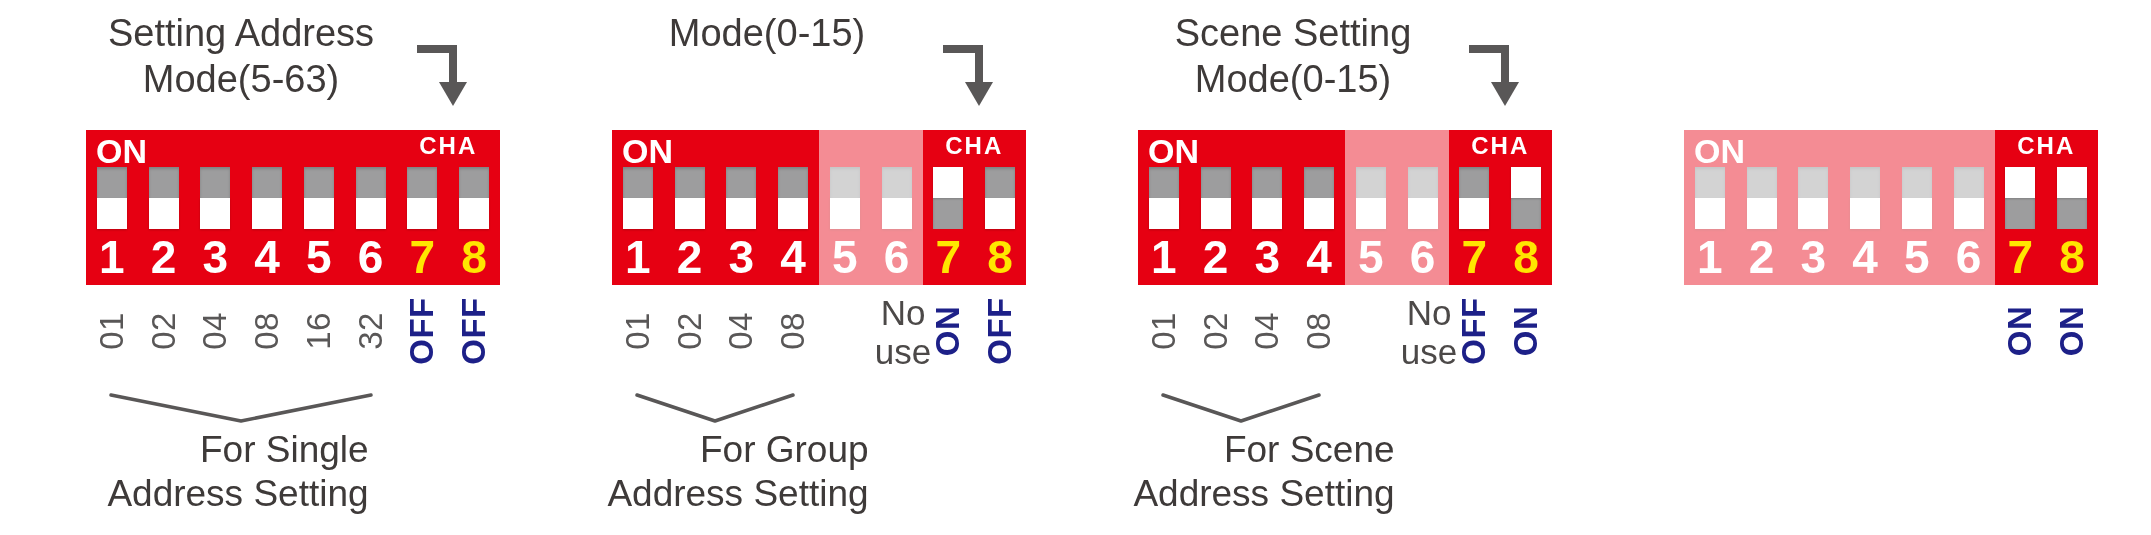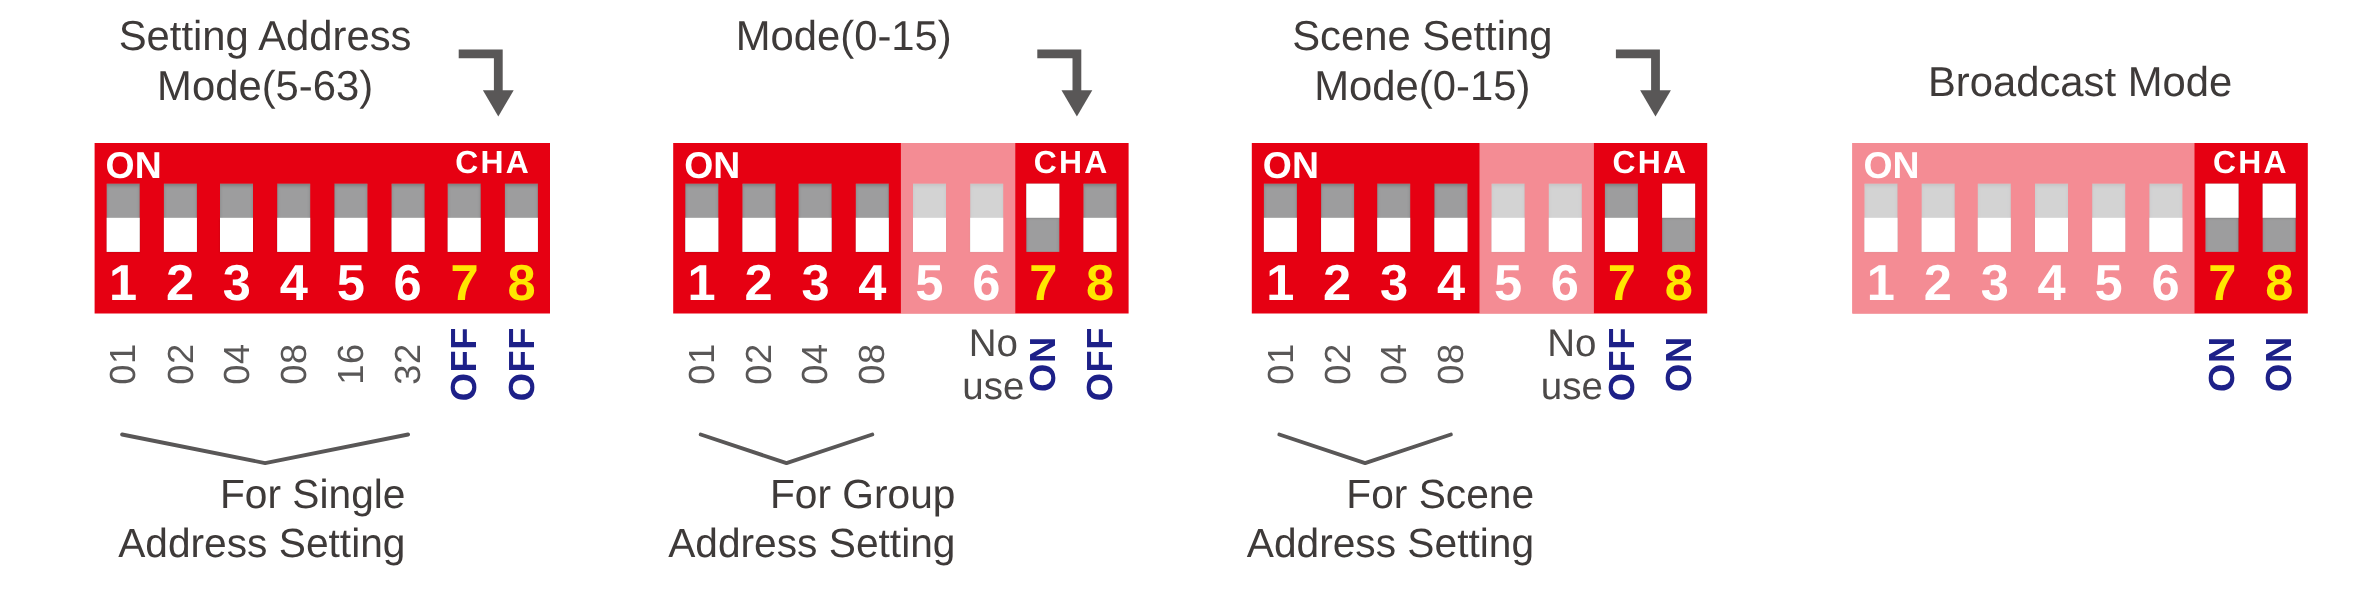--- a/index.html
+++ b/index.html
@@ -25,21 +25,21 @@
   .sw   { position:relative; width:30px; height:62px; background:#9d9d9e; flex:none;
           box-shadow: inset 0 2px 3px rgba(0,0,0,0.18); }
   .handle { position:absolute; left:0; width:30px; height:31px; background:#ffffff;
             box-shadow: 0 1px 2px rgba(0,0,0,0.2); }
   .sw.down .handle { bottom:0; }
   .sw.up   .handle { top:0; }
   .num { font-size:46px; font-weight:700; color:#ffffff; line-height:52px; margin-top:2px; }
   .num.ch { color:#ffe600; }
   .on-label  { position:absolute; top:2px; left:10px; font-size:34px; font-weight:700; color:#ffffff; z-index:3; }
   .cha-label { position:absolute; top:2px; left:75%; width:25%; text-align:center;
-               font-size:29px; font-weight:700; color:#ffffff; letter-spacing:2px; z-index:3; }
+               font-size:24px; font-weight:700; color:#ffffff; letter-spacing:2px; z-index:3; }
   .overlay { position:absolute; top:0; bottom:0; background:rgba(255,255,255,0.55); z-index:2; }
   .overlay.cols56 { left:50%; width:25%; }
   .overlay.cols16 { left:0;   width:75%; }
 
   .below { position:absolute; top:285px; left:0; width:414px; height:102px; }
   .rv { position:absolute; top:46px; transform:translate(-50%,-50%) rotate(-90deg);
         font-size:33px; color:#595757; white-space:nowrap; letter-spacing:0.5px; }
   .rv.blue { color:#1d2088; font-weight:700; }
   .nouse { position:absolute; transform:translateX(-50%); text-align:center; color:#4c4948;margin-left:32px; }
 
@@ -297,23 +297,20 @@
     <svg class="bracket" style="left:22px" width="162" height="32" viewBox="0 0 162 32">
       <path d="M3 3 L81 29 L159 3" fill="none" stroke="#595757" stroke-width="3.5" stroke-linecap="round" stroke-linejoin="round"></path>
     </svg>
     <div class="caption" style="left:126px">
       <div>For Scene</div>
       <div>Address Setting</div>
     </div>
   </section>
 
   <section class="panel last">
-    <div class="title" style="left:207px;top:52px">
-      <div>Broadcast Mode</div>
-    </div>
     <div class="dip">
       <div class="on-label">ON</div>
       <div class="cha-label">CHA</div>
       <div class="cols">
         <div class="col">
           <div class="sw down">
               <div class="handle"></div>
             </div>
           <div class="num">1</div>
         </div>

